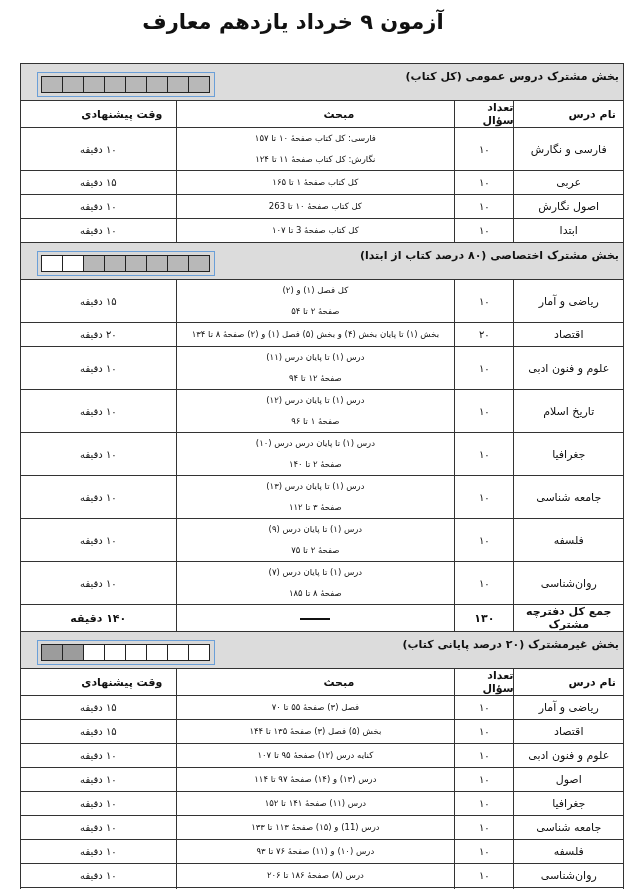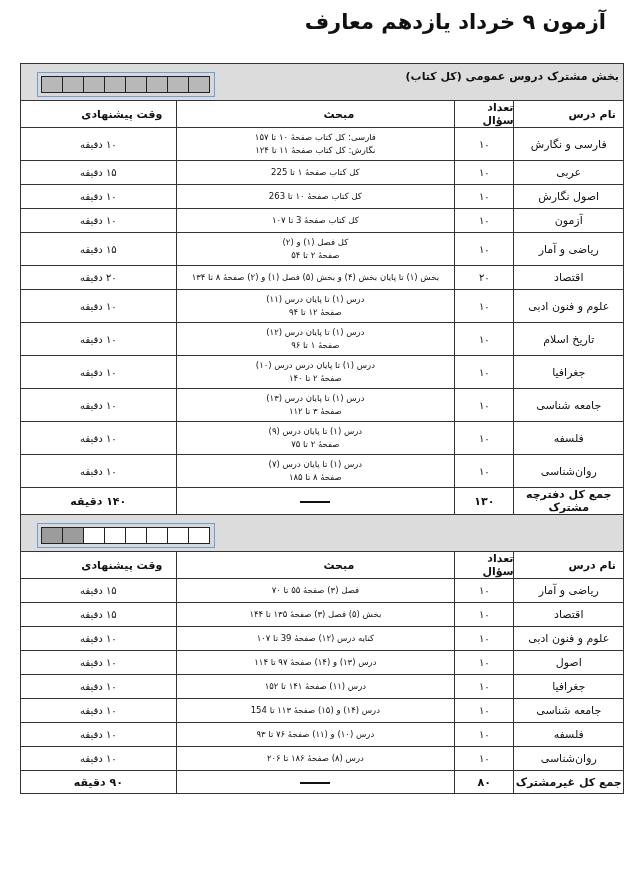--- a/index.html
+++ b/index.html
@@ -1,34 +1,34 @@
 <!DOCTYPE html>
 <html><head>
 <meta charset="utf-8">
 <style>
   html, body { margin:0; padding:0; background:#ffffff; }
   body { width:630px; height:889px; position:relative; font-family:"DejaVu Sans", sans-serif; color:#111; overflow:hidden; }
-  .title { position:absolute; top:10px; left:0; width:586px; font-size:21px; font-weight:bold; direction:rtl;padding-left:20px; }
+  .title { position:absolute; top:10px; left:0; width:586px; text-align:center; font-size:21px; font-weight:bold; direction:rtl; }
   .tbl { position:absolute; left:20px; width:604px; border-collapse:collapse; direction:rtl; table-layout:fixed; }
   .tbl td, .tbl th { border:1px solid #333; font-size:10px; text-align:center; vertical-align:middle; padding:0; }
   .col-name { width:107px; }
   .col-count { width:58px; }
   .col-topic { width:272px; }
   .col-time { width:152px; }
   .sec-head td { background:#dcdcdc; height:36px; text-align:right; position:relative; }
   .sec-head .sec-title { font-weight:bold; font-size:11px; position:absolute; right:4px; top:6px; }
   .progress { position:absolute; left:16px; top:8px; border:1px solid #6a9fd8; background:#d8d8d8; padding:3px 4px; display:flex; direction:ltr; }
   .progress .cell { width:20px; height:15px; border:1px solid #222; margin-left:-1px; }
   .progress .cell.filled { background:#b8b8b8; }
   .progress .cell.empty { background:#ffffff; }
   .progress .cell.dark { background:#9c9c9c; }
   .colhead th { font-weight:bold; font-size:11px; height:19px; background:#fff;padding-left:47px; }
   .row td { height:23px; }
   .row td.name { font-size:11px;margin-left:44px; }
-  .row td.topic { font-size:8.5px; line-height:13px; }
+  .row td.topic { font-size:8.5px; line-height:21px; }
   .row.tall td { height:32px; }
   .total td { font-weight:bold; font-size:11px; height:22px;border-radius:13px; }
   .dash { display:inline-block; width:30px; height:2px; background:#111; vertical-align:middle; }
 </style>
 </head>
 <body>
 
 <div class="title">آزمون ۹ خرداد یازدهم معارف</div>
 
 <table class="tbl" id="main-table" style="top:63px;">
@@ -62,34 +62,49 @@
       </tr>
       <tr class="row tall">
         <td class="name">فارسی و نگارش</td>
         <td>۱۰</td>
         <td class="topic">فارسی: کل کتاب صفحهٔ ۱۰ تا ۱۵۷<br>نگارش: کل کتاب صفحهٔ ۱۱ تا ۱۲۴</td>
         <td>۱۰ دقیقه</td>
       </tr>
       <tr class="row">
         <td class="name">عربی</td>
         <td>۱۰</td>
-        <td class="topic">کل کتاب صفحهٔ ۱ تا 225</td>
+        <td class="topic">کل کتاب صفحهٔ ۱ تا ۱۶۵</td>
         <td>۱۵ دقیقه</td>
       </tr>
       <tr class="row">
         <td class="name">اصول نگارش</td>
         <td>۱۰</td>
         <td class="topic">کل کتاب صفحهٔ ۱۰ تا 263</td>
         <td>۱۰ دقیقه</td>
       </tr>
       <tr class="row">
-        <td class="name">آزمون</td>
+        <td class="name">ابتدا</td>
         <td>۱۰</td>
         <td class="topic">کل کتاب صفحهٔ 3 تا ۱۰۷</td>
         <td>۱۰ دقیقه</td>
+      </tr>
+      <tr class="sec-head">
+        <td colspan="4">
+          <span class="sec-title">بخش مشترک اختصاصی (۸۰ درصد کتاب از ابتدا)</span>
+          <div class="progress">
+            <span class="cell empty"></span>
+            <span class="cell empty"></span>
+            <span class="cell filled"></span>
+            <span class="cell filled"></span>
+            <span class="cell filled"></span>
+            <span class="cell filled"></span>
+            <span class="cell filled"></span>
+            <span class="cell filled"></span>
+          </div>
+        </td>
       </tr>
       <tr class="row tall">
         <td class="name">ریاضی و آمار</td>
         <td>۱۰</td>
         <td class="topic">کل فصل (۱) و (۲)<br>صفحهٔ ۲ تا ۵۴</td>
         <td>۱۵ دقیقه</td>
       </tr>
       <tr class="row">
         <td class="name">اقتصاد</td>
         <td>۲۰</td>
@@ -133,20 +148,21 @@
         <td>۱۰ دقیقه</td>
       </tr>
       <tr class="total">
         <td>جمع کل دفترچه مشترک</td>
         <td>۱۳۰</td>
         <td><span class="dash"></span></td>
         <td>۱۴۰ دقیقه</td>
       </tr>
       <tr class="sec-head">
         <td colspan="4">
+          <span class="sec-title">بخش غیرمشترک (۲۰ درصد پایانی کتاب)</span>
           <div class="progress">
             <span class="cell dark"></span>
             <span class="cell dark"></span>
             <span class="cell empty"></span>
             <span class="cell empty"></span>
             <span class="cell empty"></span>
             <span class="cell empty"></span>
             <span class="cell empty"></span>
             <span class="cell empty"></span>
           </div>
@@ -166,39 +182,39 @@
       </tr>
       <tr class="row">
         <td class="name">اقتصاد</td>
         <td>۱۰</td>
         <td class="topic">بخش (۵) فصل (۳) صفحهٔ ۱۳۵ تا ۱۴۴</td>
         <td>۱۵ دقیقه</td>
       </tr>
       <tr class="row">
         <td class="name">علوم و فنون ادبی</td>
         <td>۱۰</td>
-        <td class="topic">کنایه درس (۱۲) صفحهٔ 39 تا ۱۰۷</td>
+        <td class="topic">کنایه درس (۱۲) صفحهٔ ۹۵ تا ۱۰۷</td>
         <td>۱۰ دقیقه</td>
       </tr>
       <tr class="row">
         <td class="name">اصول</td>
         <td>۱۰</td>
         <td class="topic">درس (۱۳) و (۱۴) صفحهٔ ۹۷ تا ۱۱۴</td>
         <td>۱۰ دقیقه</td>
       </tr>
       <tr class="row">
         <td class="name">جغرافیا</td>
         <td>۱۰</td>
         <td class="topic">درس (۱۱) صفحهٔ ۱۴۱ تا ۱۵۲</td>
         <td>۱۰ دقیقه</td>
       </tr>
       <tr class="row">
         <td class="name">جامعه شناسی</td>
         <td>۱۰</td>
-        <td class="topic">درس (۱۴) و (۱۵) صفحهٔ ۱۱۳ تا 154</td>
+        <td class="topic">درس (11) و (۱۵) صفحهٔ ۱۱۳ تا ۱۳۳</td>
         <td>۱۰ دقیقه</td>
       </tr>
       <tr class="row">
         <td class="name">فلسفه</td>
         <td>۱۰</td>
         <td class="topic">درس (۱۰) و (۱۱) صفحهٔ ۷۶ تا ۹۳</td>
         <td>۱۰ دقیقه</td>
       </tr>
       <tr class="row">
         <td class="name">روان‌شناسی</td>

